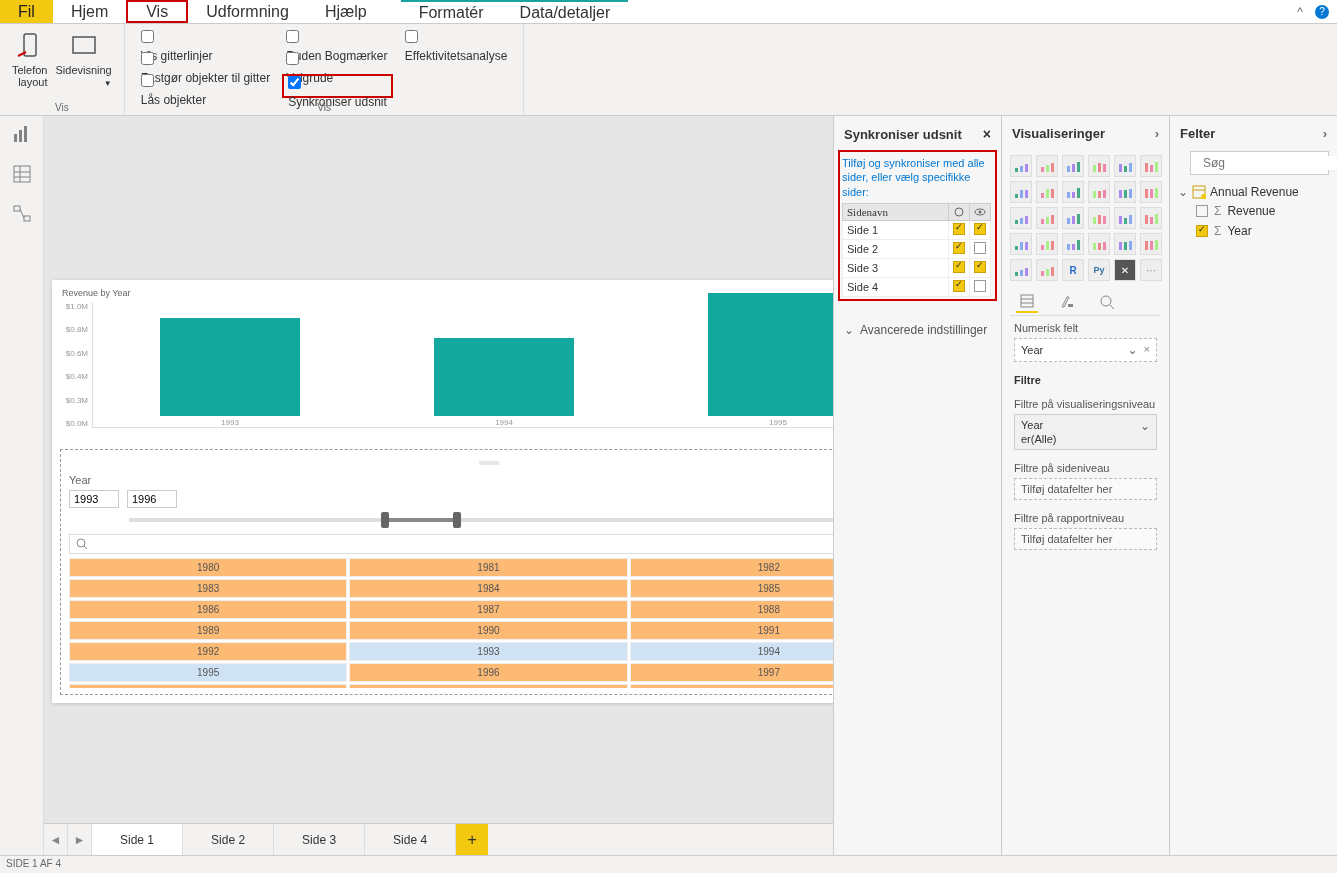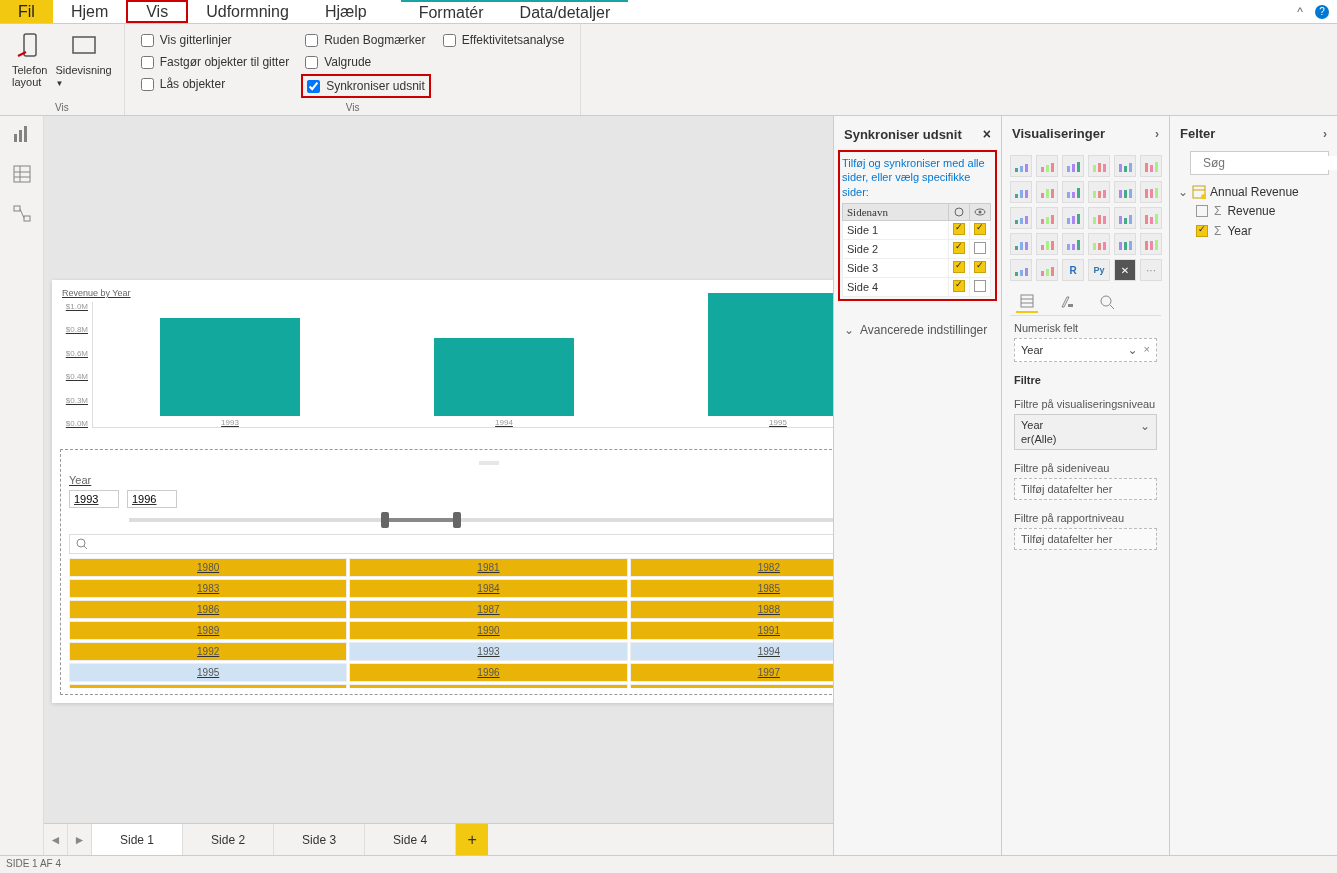--- a/index.html
+++ b/index.html
@@ -12,33 +12,33 @@
 .ribbon-tab.highlighted { border: 2px solid #c00; }
 .ribbon-tab.contextual { border-top: 2px solid #1aa3a3; }
 .ribbon-right { margin-left: auto; display: flex; align-items: center; padding-right: 8px; gap: 12px; }
 
 
 .ribbon-body { display: flex; height: 92px; border-bottom: 1px solid #ccc; background: #f3f2f1; }
 .ribbon-group { display: flex; flex-direction: column; align-items: center; padding: 4px 8px 2px 8px; border-right: 1px solid #ddd; }
 .ribbon-group-label { font-size: 10px; color: #666; margin-top: auto; }
 .ribbon-bigbtn { display: flex; flex-direction: column; align-items: center; gap: 2px; padding: 2px 4px; cursor: pointer; }
 .ribbon-bigbtn-icon { width: 32px; height: 32px; display: flex; align-items: center; justify-content: center; }
-.ribbon-bigbtn-label { font-size: 11px; text-align: left; line-height: 1.1; }
+.ribbon-bigbtn-label { font-size: 11px; text-align: right; line-height: 1.1; }
 .ribbon-checks { display: flex; flex-direction: column; gap: 2px; padding: 2px 4px; }
-.ribbon-check { display: flex; align-items: center; gap: 6px; font-size: 12px; height: 20px; padding: 0 4px; }
+.ribbon-check { display: flex; align-items: flex-start; gap: 6px; font-size: 12px; height: 20px; padding: 0 4px; flex-direction: column; }
 .ribbon-check input { width: 13px; height: 13px; }
 .ribbon-row { display: flex; flex-direction: row; gap: 0; }
 .sync-highlight { border: 2px solid #c00; display: inline-flex; align-items: center; }
 
 
 .main { flex: 1; display: flex; min-height: 0; }
 .leftrail { width: 44px; background: #f3f2f1; border-right: 1px solid #ddd; display: flex; flex-direction: column; align-items: center; padding-top: 8px; gap: 20px; }
 .leftrail-icon { width: 20px; height: 20px; cursor: pointer; opacity: 0.7; }
 .canvas-area { flex: 1; background: #e6e6e6; position: relative; overflow: hidden; }
-.canvas-page { position: absolute; left: 8px; top: 164px; width: 873px; background: #fff; box-shadow: 0 1px 4px rgba(0,0,0,0.15); text-decoration: underline; }
+.canvas-page { position: absolute; left: 8px; top: 164px; width: 873px; background: #fff; box-shadow: 0 1px 4px rgba(0,0,0,0.15); }
 
 
 .chart-box { padding: 8px 10px 4px 10px; height: 165px; position: relative; }
 .chart-title { font-size: 9px; color: #666; margin-bottom: 4px; }
 .chart-plot { display: flex; height: 126px; }
 .y-axis { display: flex; flex-direction: column; justify-content: space-between; font-size: 8px; color: #999; width: 30px; text-align: right; padding-right: 4px; }
 .bars-area { flex: 1; display: flex; align-items: flex-end; border-left: 1px solid #ddd; border-bottom: 1px solid #ddd; padding: 0 30px; gap: 60px; }
 .bar-wrap { display: flex; flex-direction: column; align-items: center; flex: 1; }
 .bar { width: 140px; background: #12a89d; }
 .bar-label { font-size: 8px; color: #999; margin-top: 2px; }
@@ -50,21 +50,21 @@
 .slicer-icons { position: absolute; right: 6px; top: 4px; display: flex; gap: 6px; }
 .slicer-title { font-size: 11px; color: #666; margin-top: 4px; }
 .slicer-inputs { display: flex; gap: 8px; margin: 4px 0 8px 0; }
 .slicer-inputs input { width: 50px; border: 1px solid #ccc; padding: 2px 4px; font-size: 11px; }
 .range-track { height: 4px; background: #ddd; position: relative; margin: 10px 60px 12px 60px; }
 .range-fill { position: absolute; height: 100%; background: #888; left: 35%; width: 10%; }
 .range-thumb { position: absolute; width: 8px; height: 16px; background: #666; top: -6px; border-radius: 2px; }
 .search-row { display: flex; align-items: center; border: 1px solid #ddd; padding: 3px 6px; margin-bottom: 4px; }
 .year-grid-wrap { max-height: 130px; overflow-y: auto; position: relative; }
 .year-grid { display: grid; grid-template-columns: repeat(3, 1fr); gap: 2px; }
-.year-cell { border: 1px solid #eee; text-align: center; padding: 3px 0; font-size: 10px; color: #555; background: #eab308; }
+.year-cell { border: 1px solid #eee; text-align: center; padding: 3px 0; font-size: 10px; color: #555; background: #fdba74; }
 .year-cell.sel { background: #cfe3f5; }
 
 
 .page-tabs { height: 32px; border-top: 1px solid #ccc; background: #f3f2f1; display: flex; align-items: stretch; }
 .page-nav { width: 24px; display: flex; align-items: center; justify-content: center; border-right: 1px solid #ddd; cursor: pointer; color: #888; }
 .page-tab { padding: 0 28px; display: flex; align-items: center; border-right: 1px solid #ddd; cursor: pointer; font-size: 12px; background: #f3f2f1; }
 .page-tab.active { background: #fff; }
 .page-add { width: 32px; background: #f2c811; display: flex; align-items: center; justify-content: center; font-size: 16px; cursor: pointer; }
 .statusbar { height: 18px; background: #f3f2f1; border-top: 1px solid #ccc; font-size: 10px; color: #666; padding: 2px 6px; }
 

